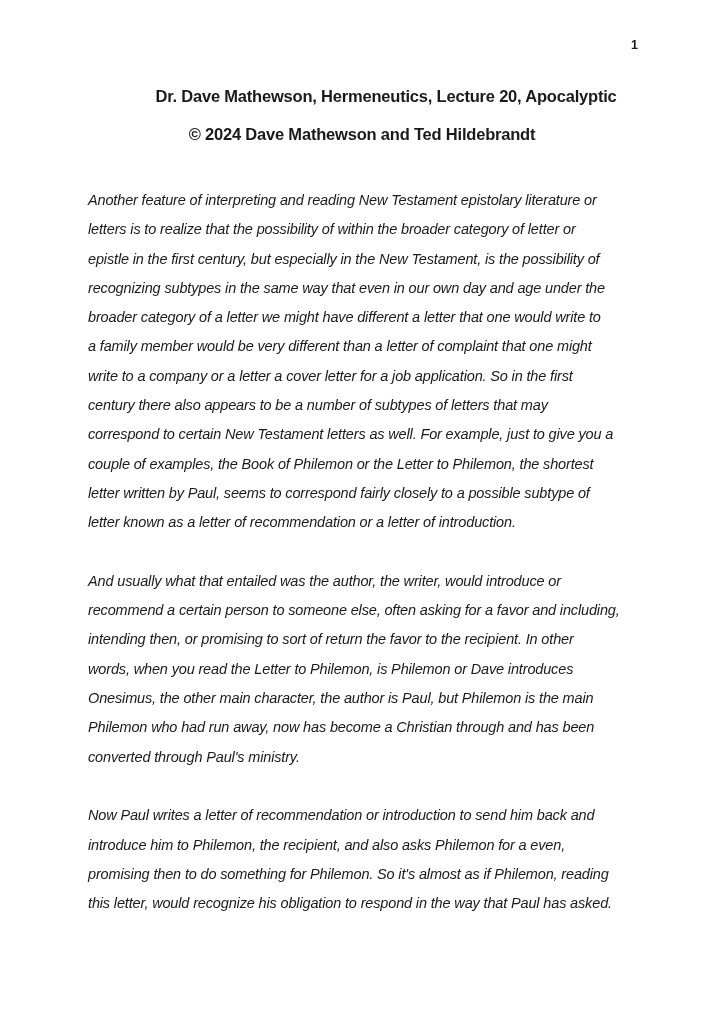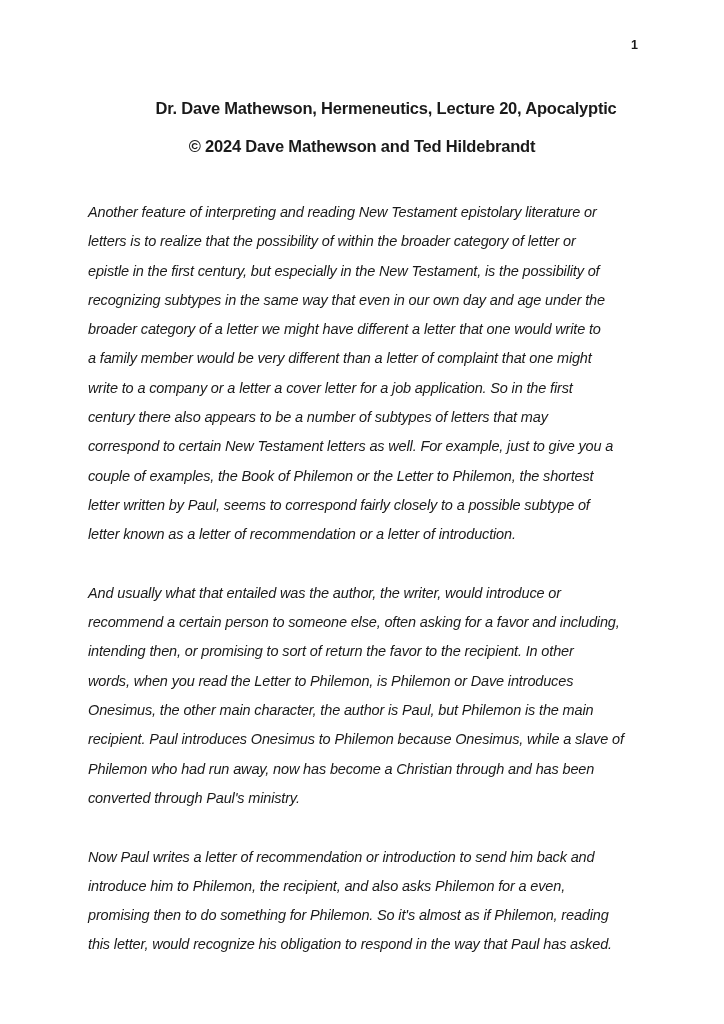--- a/index.html
+++ b/index.html
@@ -28,21 +28,21 @@
   }
   .doc-header {
     padding-top: 84px;
     text-align: center;
   }
   .doc-title {
     font-size: 16.5px;
     font-weight: bold;
     letter-spacing: -0.2px;
     line-height: 24px;
-    margin: 12px;
+    margin: 0;
     padding-left: 48px;
   }
   .doc-copyright {
     font-size: 16.5px;
     font-weight: bold;
     letter-spacing: -0.2px;
     line-height: 24px;
     margin: 14px 0 3px 0;
   }
   .doc-body {
@@ -87,21 +87,20 @@
         <div class="text-line">couple of examples, the Book of Philemon or the Letter to Philemon, the shortest</div>
         <div class="text-line">letter written by Paul, seems to correspond fairly closely to a possible subtype of</div>
         <div class="text-line">letter known as a letter of recommendation or a letter of introduction.</div>
       </div>
     <div class="paragraph">
         <div class="text-line">And usually what that entailed was the author, the writer, would introduce or</div>
         <div class="text-line">recommend a certain person to someone else, often asking for a favor and including,</div>
         <div class="text-line">intending then, or promising to sort of return the favor to the recipient. In other</div>
         <div class="text-line">words, when you read the Letter to Philemon, is Philemon or Dave introduces</div>
         <div class="text-line">Onesimus, the other main character, the author is Paul, but Philemon is the main</div>
-        <div class="text-line">recipient. Paul introduces Onesimus to Philemon because Onesimus, while a slave of</div>
         <div class="text-line">Philemon who had run away, now has become a Christian through and has been</div>
         <div class="text-line">converted through Paul's ministry.</div>
       </div>
     <div class="paragraph">
         <div class="text-line">Now Paul writes a letter of recommendation or introduction to send him back and</div>
         <div class="text-line">introduce him to Philemon, the recipient, and also asks Philemon for a even,</div>
         <div class="text-line">promising then to do something for Philemon. So it's almost as if Philemon, reading</div>
         <div class="text-line">this letter, would recognize his obligation to respond in the way that Paul has asked.</div>
       </div>
   </div>

